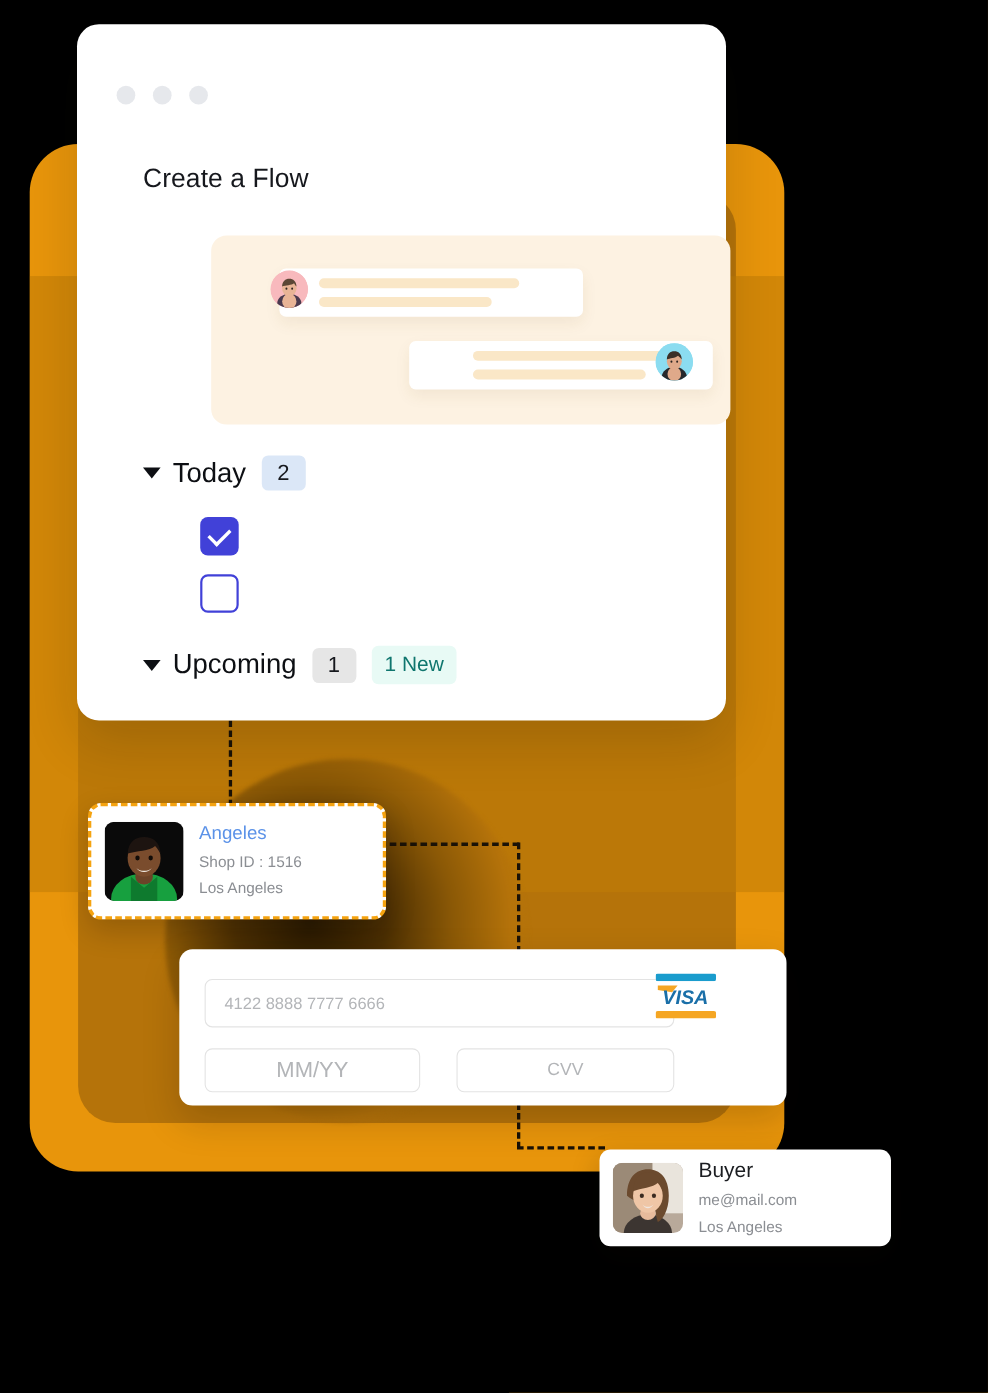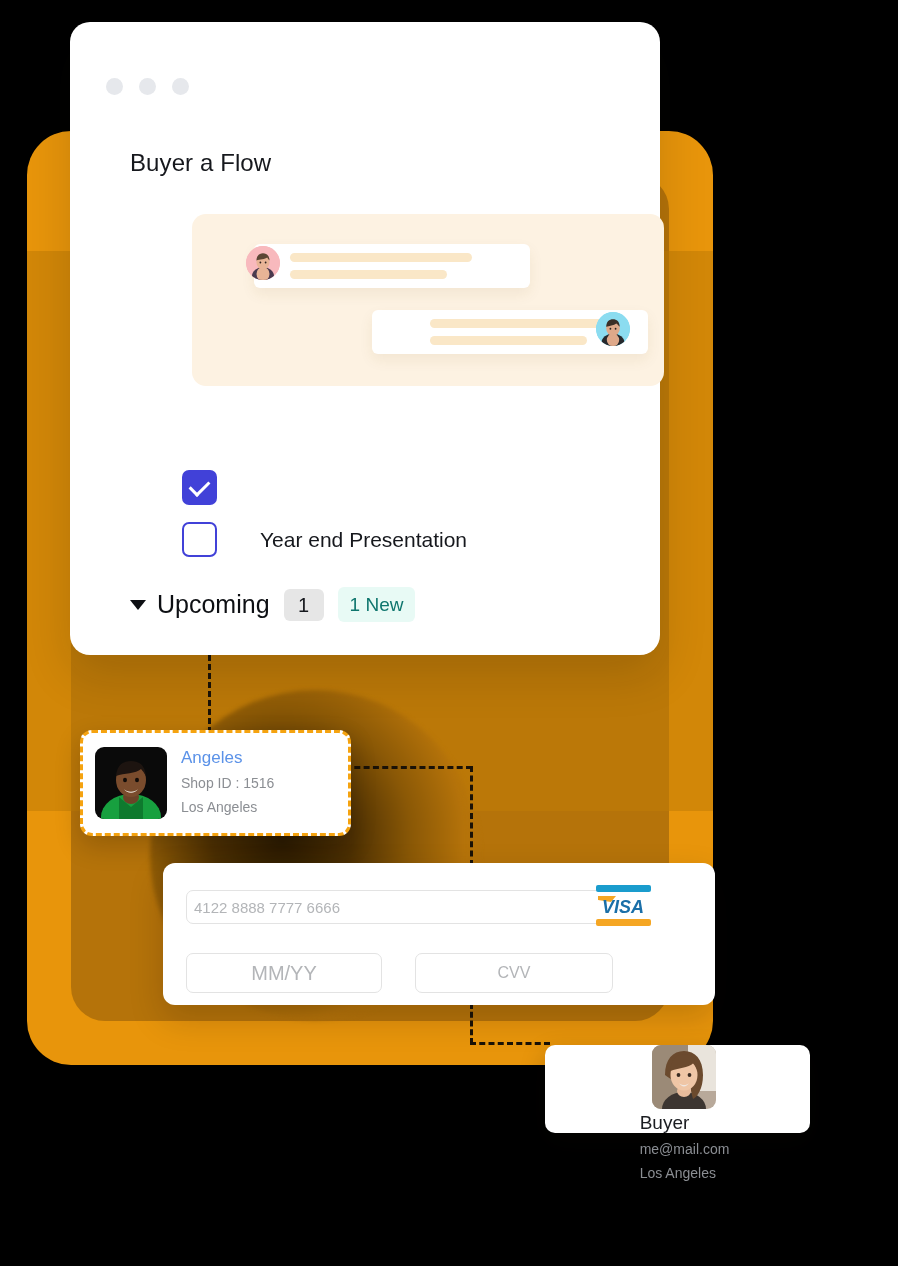--- a/index.html
+++ b/index.html
@@ -81,29 +81,29 @@
   .pm-title{font-size:17px;line-height:1.45;}
   .pm-title.link{color:#5b92e8;}
   .pm-title.plain{color:#1b1d21;font-size:19px;}
   .pm-sub{font-size:14px;color:#8b8e93;line-height:1.75;}
 
   
   .pay-card{position:absolute;left:163px;top:863px;width:552px;height:142px;
     background:#fff;border-radius:12px;box-shadow:0 14px 34px rgba(20,12,2,.18);}
   .field{position:absolute;box-sizing:border-box;border:1.5px solid #e3e3e3;
     border-radius:7px;display:flex;align-items:center;color:#b3b5b8;}
-  .f-card{left:23px;top:27px;width:427px;height:34px;padding-left:7px;font-size:15px;text-align:right;}
+  .f-card{left:23px;top:27px;width:427px;height:44px;padding-left:17px;font-size:15px;text-align:right;}
   .f-mm{left:23px;top:90px;width:196px;height:40px;justify-content:center;font-size:20px;}
   .f-cvv{left:252px;top:90px;width:198px;height:40px;justify-content:center;font-size:16px;text-align:right;}
   .visa{position:absolute;left:596px;top:885px;width:55px;height:25px;}
 
   
   .buyer-card{position:absolute;left:545px;top:1045px;width:265px;height:88px;
     background:#fff;border-radius:10px;box-shadow:0 10px 26px rgba(20,12,2,.22);
-    display:flex;align-items:center;flex-direction:column;}
+    display:flex;align-items:center;}
 </style>
 </head>
 <body>
 
 <div class="stage">
 
   <div class="orange-panel">
     <div class="inner-shade"></div>
     <div class="inner-shade2"></div>
   </div>
@@ -116,21 +116,21 @@
   <div class="dash dash-h" style="left:470px;top:1042px;width:80px;"></div>
 
   <div class="main-card">
 
     <div class="dots">
       <span class="dot"></span>
       <span class="dot"></span>
       <span class="dot"></span>
     </div>
 
-    <div class="card-title">Buyer a Flow</div>
+    <div class="card-title">Create a Flow</div>
 
     <div class="chat-panel">
 
       <div class="msg msg-left">
         <div class="lines">
           <div class="line"></div>
           <div class="line short"></div>
         </div>
       </div>
       <div class="avatar av-a">
@@ -157,31 +157,35 @@
           <ellipse cx="17" cy="31" rx="11.5" ry="9.5" fill="#26282c"></ellipse>
           <ellipse cx="17" cy="28" rx="6.2" ry="6.5" fill="#dfa98a"></ellipse>
           <ellipse cx="17" cy="16.5" rx="6.8" ry="7.5" fill="#dfa98a"></ellipse>
           <path d="M10.2 14.8c.2-5.2 3-7.5 6.8-7.5s6.6 2.3 6.8 7.5c-2-2.3-3.4-3.4-3.4-3.4-2.6 2.2-7.3 2.2-10.2 3.4z" fill="#3b2f27"></path>
           <ellipse cx="14.4" cy="16.8" rx=".9" ry="1" fill="#2b2320"></ellipse>
           <ellipse cx="19.6" cy="16.8" rx=".9" ry="1" fill="#2b2320"></ellipse>
         </svg>
       </div>
     </div>
 
+    <div class="sec-row" style="left:60px;top:392px;">
+      <span class="caret"></span>
+      <span class="sec-title">Today</span>
+      <span class="badge badge-blue">2</span>
+    </div>
 
     <div class="todo" style="left:112px;top:448px;">
       <span class="cb cb-on">
         <span class="tick"></span>
       </span>
       <span class="todo-label"></span>
     </div>
 
     <div class="todo" style="left:112px;top:500px;">
       <span class="cb cb-off"></span>
-      <span class="todo-label">Year end Presentation</span>
     </div>
 
     <div class="sec-row" style="left:60px;top:565px;">
       <span class="caret"></span>
       <span class="sec-title">Upcoming</span>
       <span class="badge badge-grey">1</span>
       <span class="badge-new">1 New</span>
     </div>
   </div>
 

